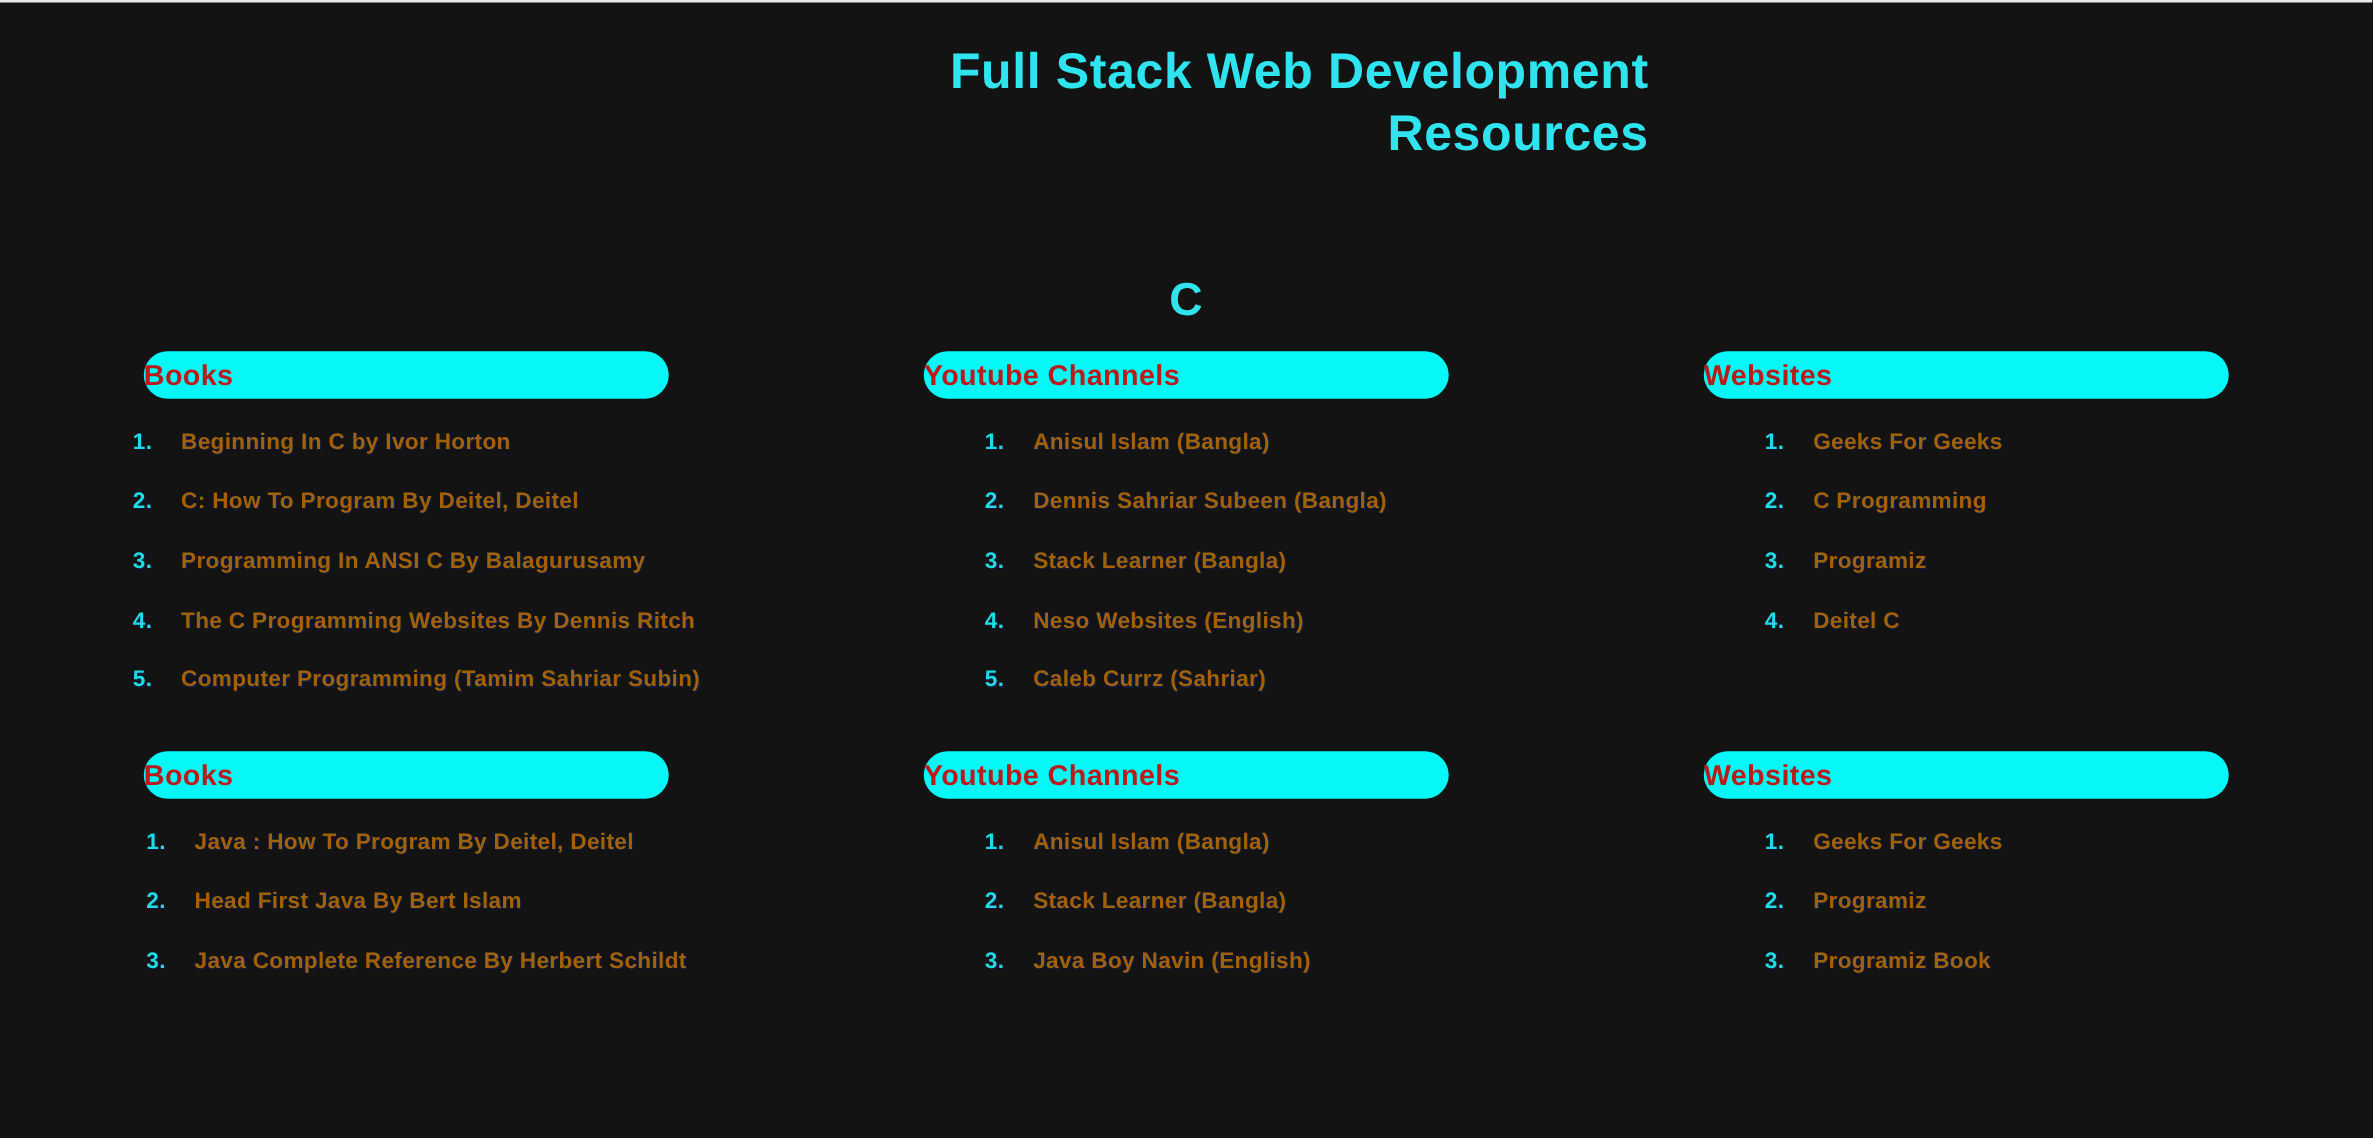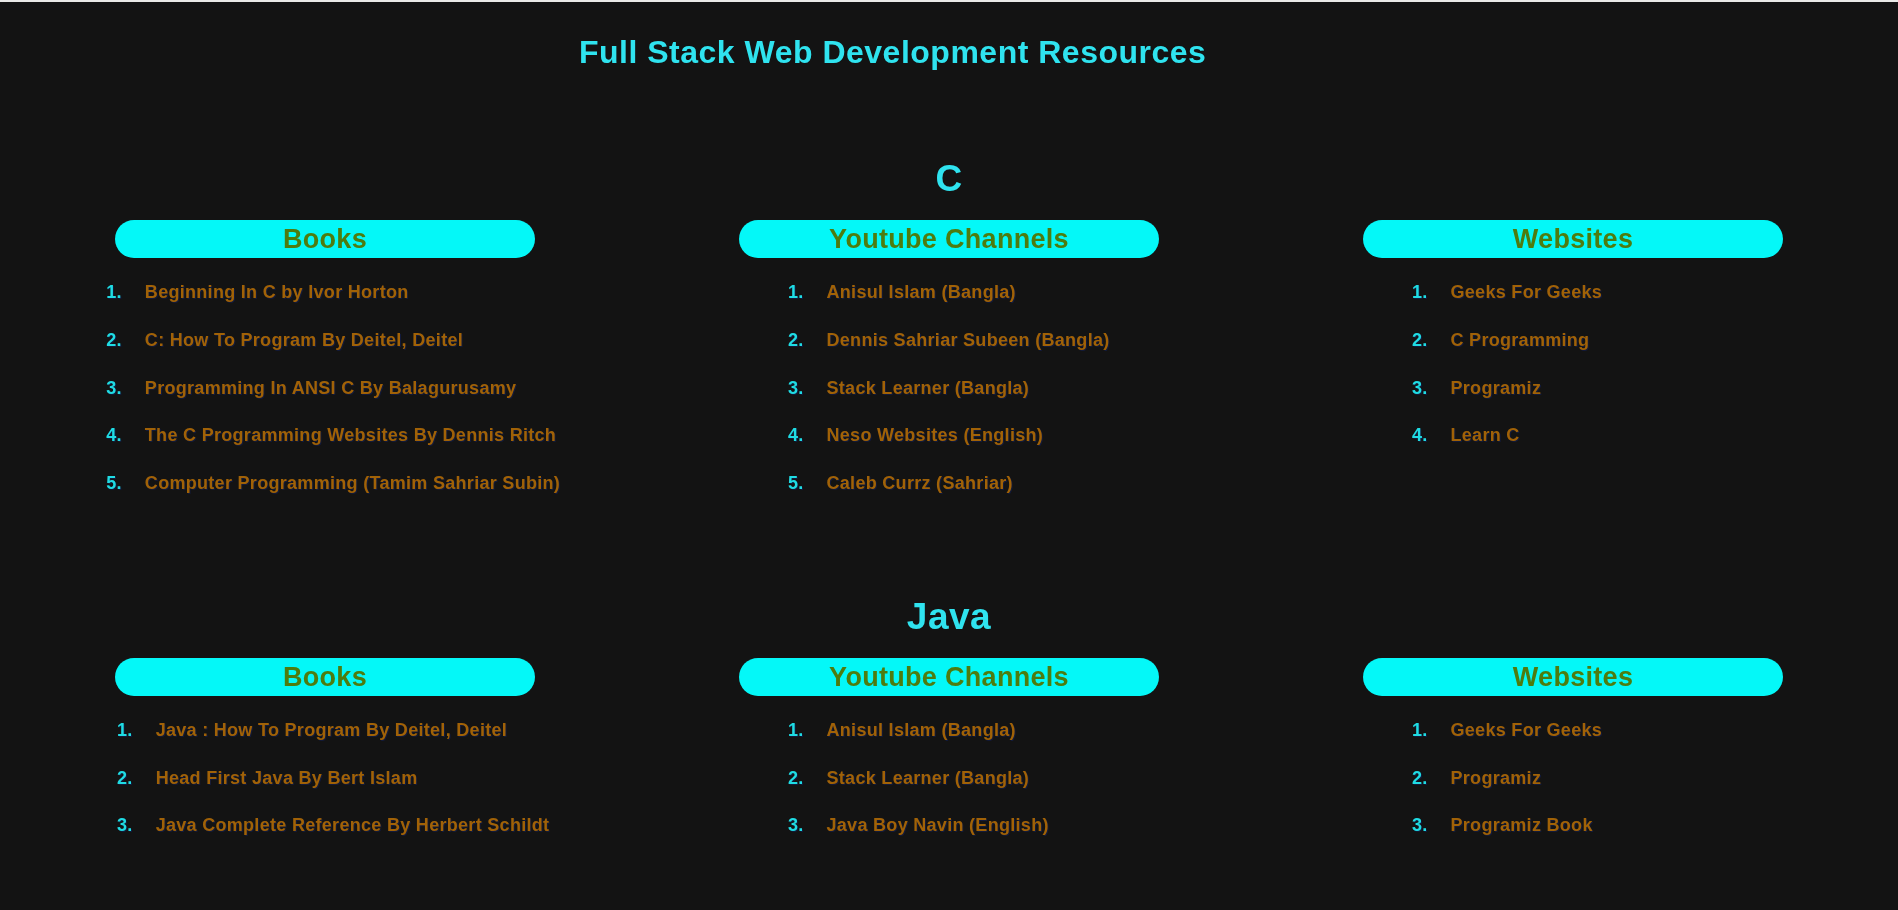--- a/index.html
+++ b/index.html
@@ -12,23 +12,23 @@
     font-family: "Liberation Sans", "DejaVu Sans", sans-serif;
   }
   .top-edge {
     height: 2px;
     width: 100%;
     background: #e9e9e7;
   }
   h1.page-title {
     margin: 30px auto 2px;
     width: 740px;
-    text-align: left;
+    text-align: right;
     color: #2fe3ef;
-    font-size: 32px;
+    font-size: 40px;
     line-height: 1.26;
     font-weight: 700;
     letter-spacing: 0.5px;
   }
   .section-heading {
     margin: 0 auto;
     text-align: center;
     color: #2fe3ef;
     font-size: 37px;
     font-weight: 700;
@@ -41,25 +41,24 @@
     grid-template-columns: repeat(3, 1fr);
     width: 1872px;
     margin: 20px auto 0;
   }
   .pill-header {
     width: 420px;
     height: 38px;
     margin: 0 auto;
     border-radius: 19px;
     background: #04f8f8;
-    color: #4d7c0f;
-    font-size: 27px;
+    color: #b91c1c;
+    font-size: 23px;
     font-weight: 700;
     line-height: 38px;
-    text-align: center;
     letter-spacing: 0.3px;
   }
   ol.resource-list {
     margin: 24px auto 0;
     padding: 0 0 0 55px;
     width: fit-content;
     min-width: 300px;
     list-style: none;
     counter-reset: n;
   }
@@ -116,29 +115,28 @@
         <li>Caleb Currz (Sahriar)</li>
       </ol>
     </div>
 
     <div class="col">
       <div class="pill-header">Websites</div>
       <ol class="resource-list">
         <li>Geeks For Geeks</li>
         <li>C Programming</li>
         <li>Programiz</li>
-        <li>Learn C</li>
+        <li>Deitel C</li>
       </ol>
     </div>
 
   </div>
 </section>
 
 <section class="section-java">
-  <h2 class="section-heading">Java</h2>
   <div class="columns-row">
 
     <div class="col">
       <div class="pill-header">Books</div>
       <ol class="resource-list">
         <li>Java : How To Program By Deitel, Deitel</li>
         <li>Head First Java By Bert Islam</li>
         <li>Java Complete Reference By Herbert Schildt</li>
       </ol>
     </div>

